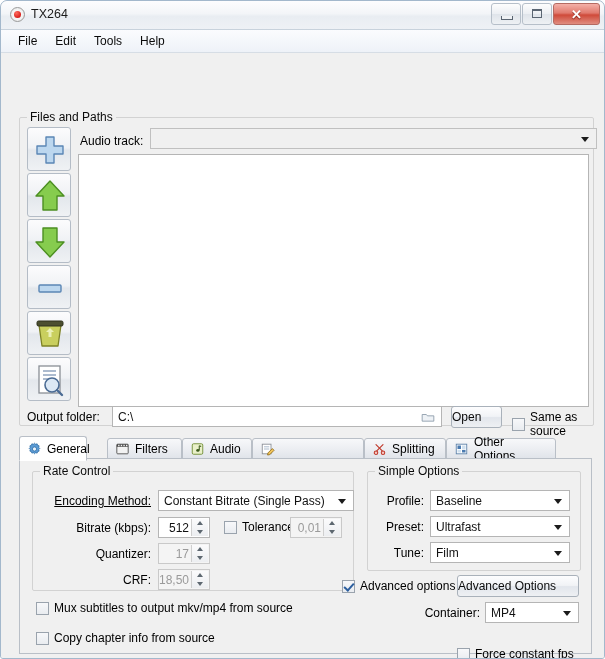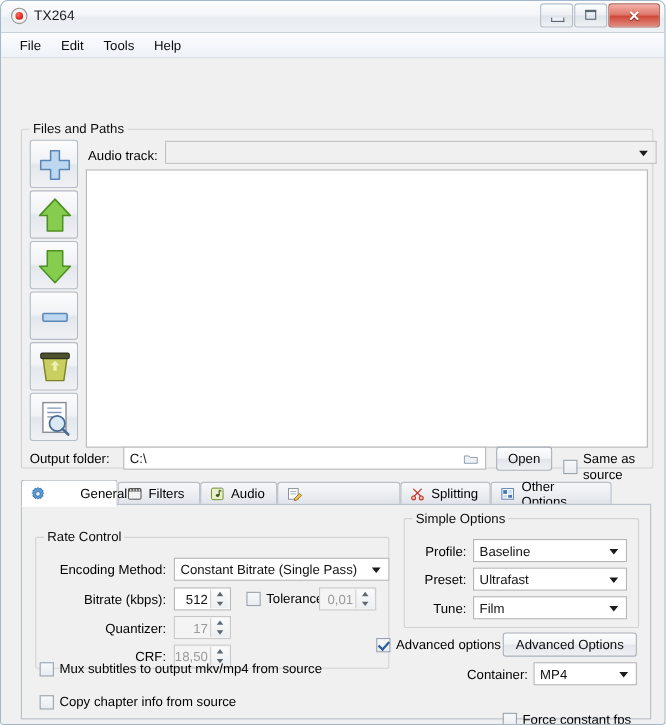--- a/index.html
+++ b/index.html
@@ -141,21 +141,21 @@
   }
   #out-field { position: absolute; left: 85px; top: 0; width: 330px; height: 21px; }
   .folder-icon {
     position: absolute; right: 6px; top: 5px; width: 14px; height: 10px;
   }
   .btn {
     box-sizing: border-box;
     border: 1px solid #a9b1ba; border-radius: 3px;
     background: linear-gradient(180deg,#fdfdfe 0%,#f1f3f6 47%,#e2e6ec 53%,#eef0f3 100%);
     font-size: 12px; color: #0b0b0b;
-    display: flex; align-items: center; justify-content: center;
+    display: flex; align-items: center; 
     position: relative;
   }
   #open-btn { position: absolute; left: 424px; top: 0; width: 51px; height: 22px; }
   .checkbox-wrap { display: flex; align-items: center; font-size: 12px; }
   .cbox {
     width: 13px; height: 13px; box-sizing: border-box;
     border: 1px solid #9aa3ad; background: linear-gradient(180deg,#f7f8fa,#e9ecf0);
     margin-right: 5px; position: relative; flex: none;
   }
   .cbox.checked::after {
@@ -178,21 +178,21 @@
     top: 0; height: 25px; background: #ffffff;
     border-bottom-color: #ffffff; z-index: 5;
   }
   .tab .ticon { width: 15px; height: 14px; margin-right: 5px; position: relative; flex: none; }
 
   .tabpanel {
     position: absolute; left: 18px; top: 405px; width: 573px; height: 196px;
     background: #f0f0f0; border: 1px solid #b9bfc7; box-sizing: border-box;
   }
 
-  #rate-group { left: 12px; top: 29px; width: 320px; height: 118px; }
+  #rate-group { left: 12px; top: 12px; width: 320px; height: 118px; }
   #simple-group { left: 347px; top: 12px; width: 212px; height: 98px; }
 
   .lbl { position: absolute; font-size: 12px; text-align: right; }
   .spin {
     position: absolute; box-sizing: border-box;
     border: 1px solid #b5b5b5; background: #ffffff; height: 21px;
     font-size: 12px; color: #111; display: flex; align-items: center;
     justify-content: flex-end; padding-right: 20px; padding-left: 30px;
   }
   .spin.disabled { background: #f4f4f4; border-color: #c9c9c9; color: #9a9a9a; }
@@ -312,21 +312,21 @@
           <span>Open</span>
         </div>
         <div class="checkbox-wrap" id="same-src">
           <span class="cbox"></span>
           <span>Same as source</span>
         </div>
       </div>
     </div>
 
     <div class="tabstrip">
-      <div class="tab active" style="left:0; width:88px;gap:26px;">
+      <div class="tab active" style="left:0; width:68px;">
         <span class="ticon">
           <svg width="15" height="14" viewBox="0 0 16 16">
             <path d="M8 1.4 l1.3 1.2 1.7-.5 .6 1.7 1.7 .6 -.5 1.7 1.2 1.3 -1.2 1.3 .5 1.7 -1.7 .6 -.6 1.7 -1.7-.5 -1.3 1.2 -1.3-1.2 -1.7 .5 -.6-1.7 -1.7-.6 .5-1.7 -1.2-1.3 1.2-1.3 -.5-1.7 1.7-.6 .6-1.7 1.7 .5 z" fill="#5b9bd5" stroke="#2f6ea5" stroke-width="0.9" stroke-linejoin="round"></path>
             <circle cx="8" cy="8" r="2.4" fill="#eaf3fb" stroke="#2f6ea5" stroke-width="0.9"></circle>
           </svg>
         </span>
         <span>General</span>
       </div>
 
       <div class="tab" style="left:88px; width:75px;">
@@ -396,21 +396,21 @@
         </span>
         <span>Other Options</span>
       </div>
     </div>
 
     <div class="tabpanel">
 
       <div class="group" id="rate-group">
         <div class="group-title">Rate Control</div>
 
-        <div class="lbl" style="left:8px; top:22px; width:110px;">Encoding Method:</div>
+        <div class="lbl" style="left:8px; top:22px; width:110px;text-decoration:underline;">Encoding Method:</div>
         <div class="combo" style="position:absolute; left:125px; top:18px; width:196px; height:21px;">
           <span>Constant Bitrate (Single Pass)</span>
           <span class="arrow"></span>
         </div>
 
         <div class="lbl" style="left:8px; top:49px; width:110px;">Bitrate (kbps):</div>
         <div class="spin" style="left:125px; top:45px; width:50px;">
           <span>512</span>
           <span class="sp-btns">
               <span class="sp-up"></span>

